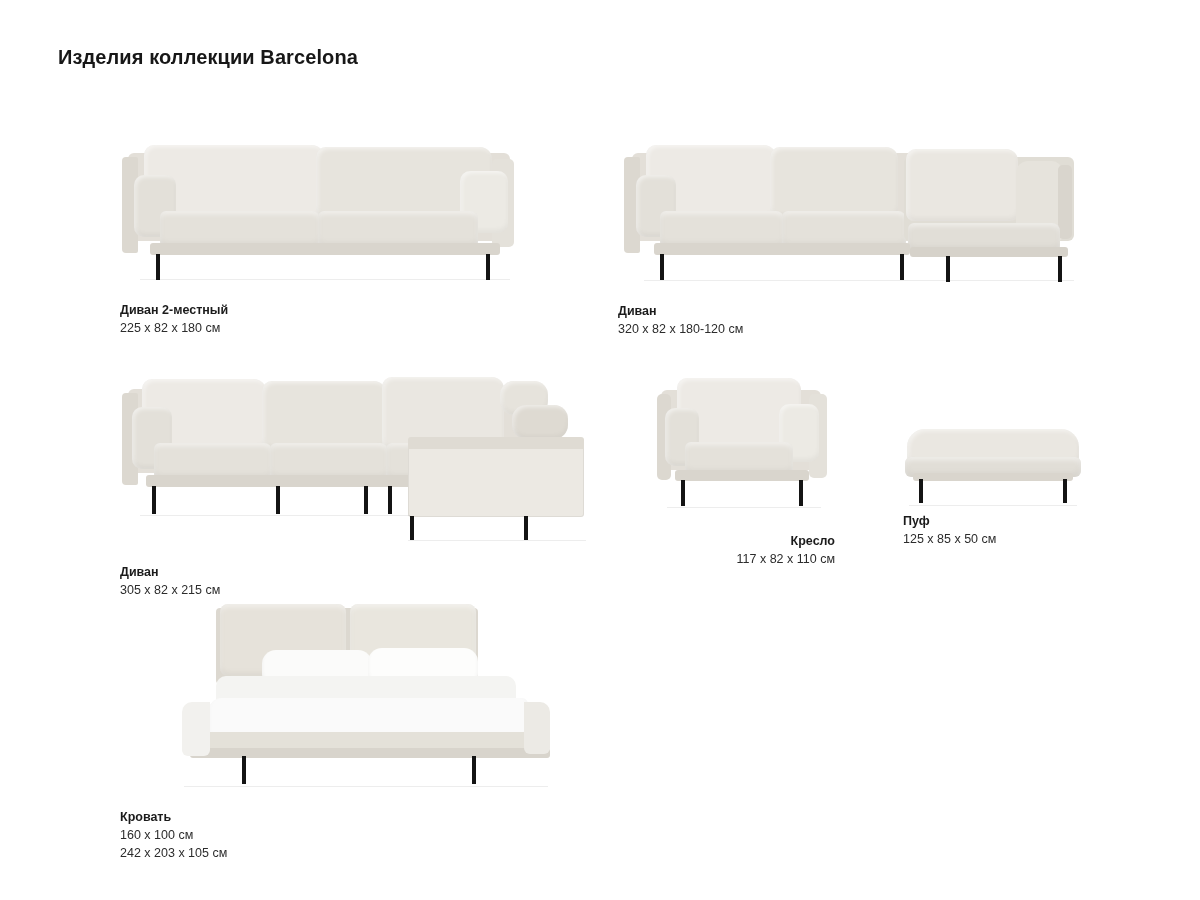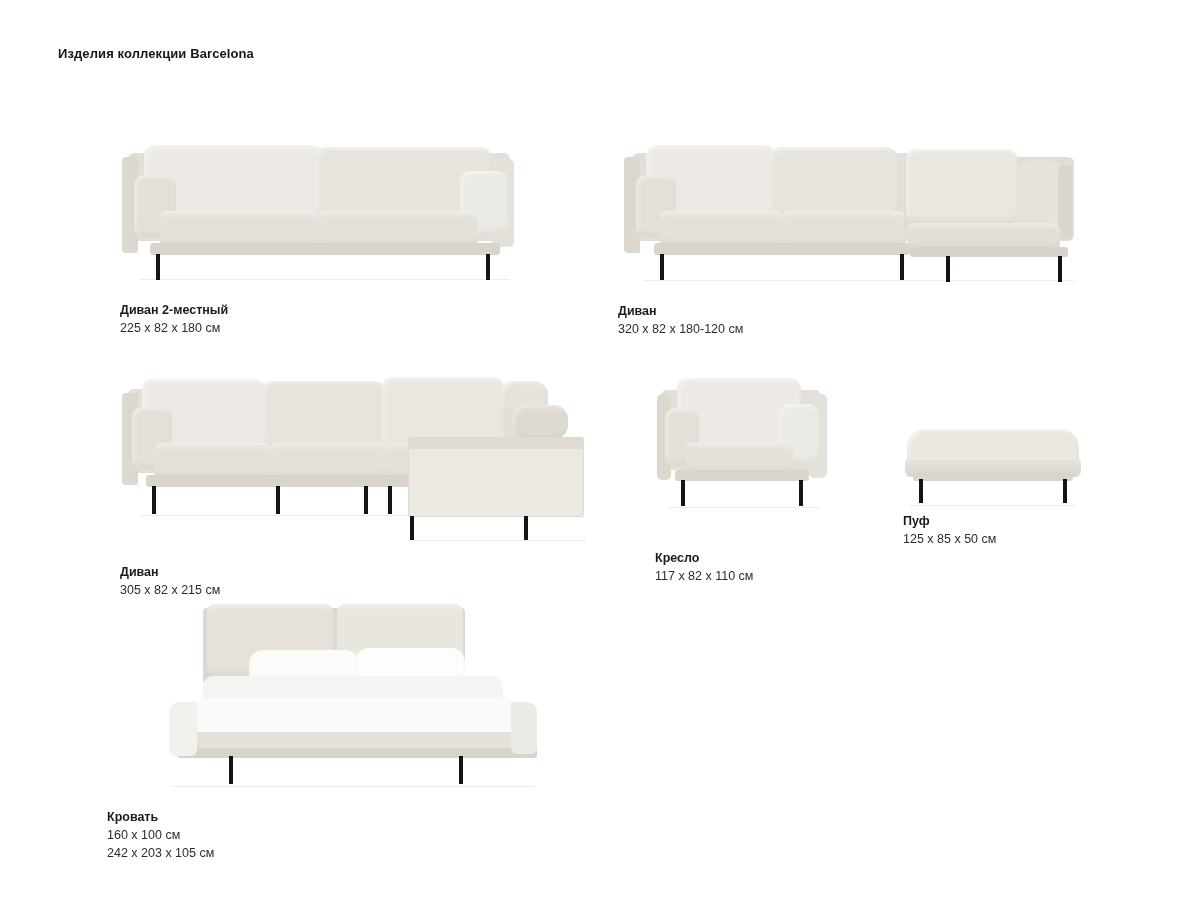--- a/index.html
+++ b/index.html
@@ -18,21 +18,21 @@
   .page {
     position: relative;
     width: 1200px;
     height: 900px;
     background: #fff;
   }
   .page-title {
     position: absolute;
     left: 58px;
     top: 46px;
-    font-size: 13px;
+    font-size: 20px;
     font-weight: bold;
     letter-spacing: .1px;
     color: #171717;
   }
 
   
   .item {
     position: absolute;
   }
   .item .art {
@@ -226,21 +226,21 @@
       <div class="cush" style="left:124px; top:36px; width:40px; height:58px; background:#eceae4; border-radius:10px;"></div>
 
       <div class="seat" style="left:30px; top:74px; width:108px; height:32px;"></div>
 
       <div class="base" style="left:20px; top:102px; width:134px; height:11px; background:#d9d5cd;"></div>
 
       <div class="leg" style="left:26px; top:112px; height:26px;"></div>
       <div class="leg" style="left:144px; top:112px; height:26px;"></div>
       <div class="shadow-line" style="left:12px; top:139px; width:154px;"></div>
     </div>
-    <div class="caption" style="margin-top:41px;">
+    <div class="caption" style="margin-top:24px;text-align:right;">
       <span class="name">Кресло</span>
       <span class="dims">117 x 82 x 110 см</span>
     </div>
   </div>
 
   <div class="item" style="left:903px; top:415px; width:180px;">
     <div class="art" style="width:180px; height:93px;">
 
       <div class="cush" style="left:4px; top:14px; width:172px; height:34px; background:#eae7e1; border-radius:18px 18px 6px 6px;"></div>
 
@@ -250,21 +250,21 @@
       <div class="leg" style="left:16px; top:64px; height:24px;"></div>
       <div class="leg" style="left:160px; top:64px; height:24px;"></div>
       <div class="shadow-line" style="left:6px; top:90px; width:168px;"></div>
     </div>
     <div class="caption" style="">
       <span class="name">Пуф</span>
       <span class="dims">125 x 85 x 50 см</span>
     </div>
   </div>
 
-  <div class="item" style="left:107px; top:598px; width:400px;">
+  <div class="item" style="left:120px; top:598px; width:400px;">
     <div class="art" style="width:400px; height:192px;">
 
       <div style="position:absolute; left:96px; top:10px; width:262px; height:76px; background:#dcd8d0; border-radius:4px;"></div>
 
       <div class="headboard-cush" style="left:100px; top:6px; width:126px; height:72px;"></div>
       <div class="headboard-cush" style="left:230px; top:6px; width:126px; height:72px; background:#e9e6de;"></div>
 
       <div class="pillow-w" style="left:142px; top:52px; width:110px; height:38px;"></div>
       <div class="pillow-w" style="left:248px; top:50px; width:110px; height:40px; background:#fdfdfc;"></div>
 

